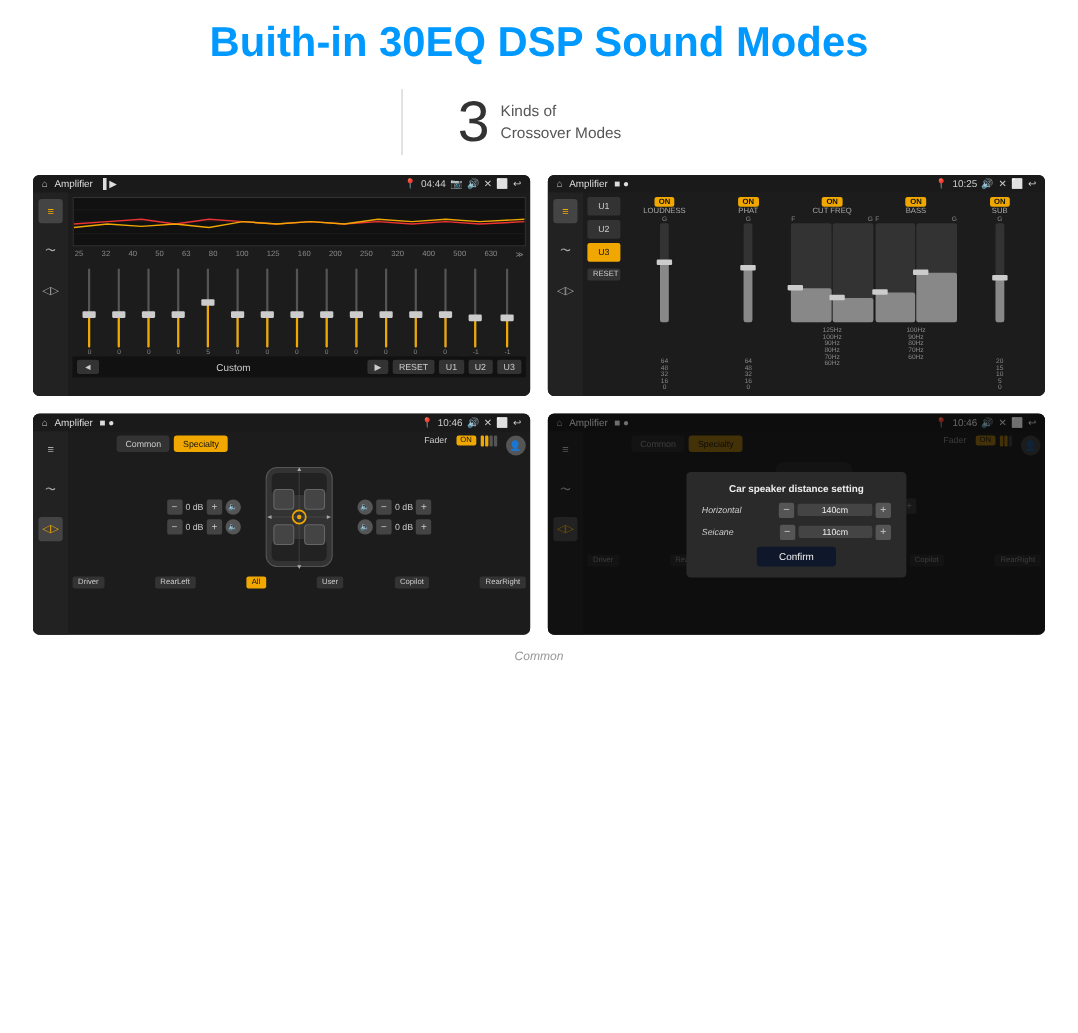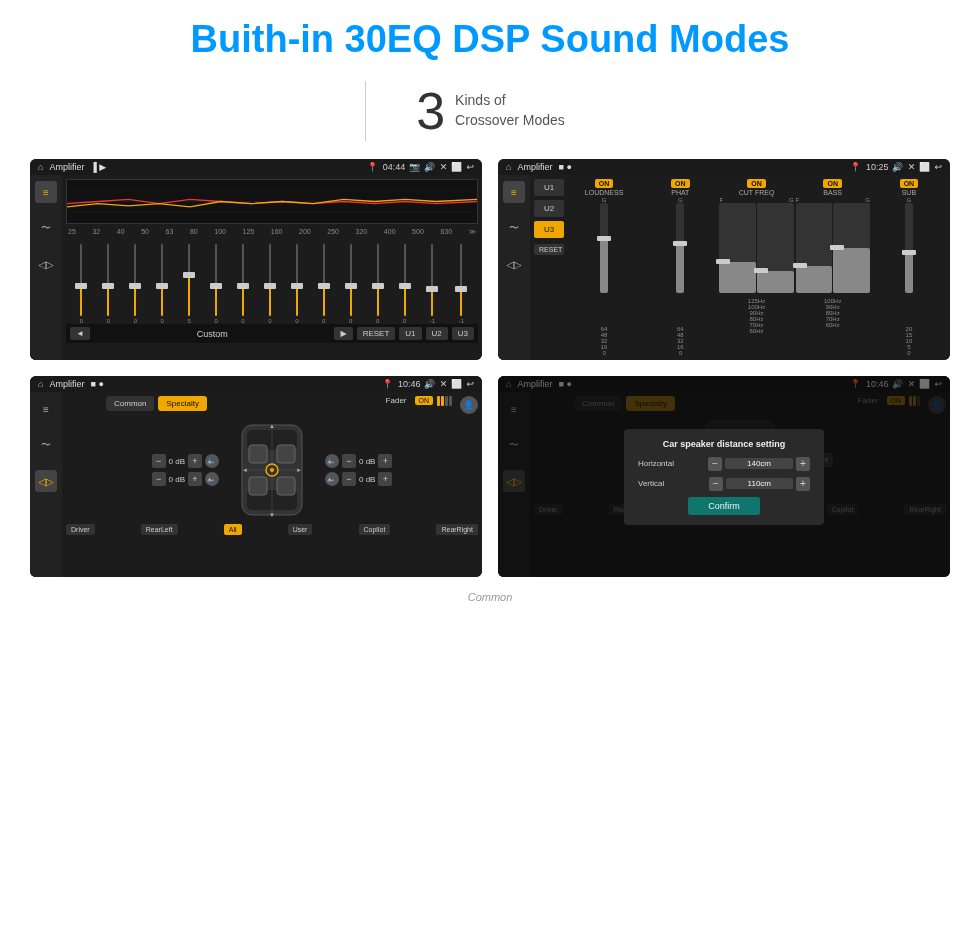--- a/index.html
+++ b/index.html
@@ -410,20 +410,21 @@
     .dialog-row {
       display: flex;
       align-items: center;
       justify-content: space-between;
       margin-bottom: 6px;
     }
     .dialog-row-label {
       font-size: 8px;
       color: #ccc;
       width: 50px;
+      font-style: italic;
     }
     .dialog-control {
       display: flex;
       align-items: center;
       gap: 3px;
     }
     .dialog-minus, .dialog-plus {
       width: 14px;
       height: 14px;
       background: #555;
@@ -437,21 +438,21 @@
     .dialog-value {
       background: #444;
       color: #eee;
       font-size: 8px;
       padding: 1px 22px;
       border-radius: 2px;
       min-width: 40px;
       text-align: center;
     }
     .dialog-confirm {
-      background: #0f766e;
+      background: #0f172a;
       color: #eee;
       font-size: 9px;
       padding: 4px 20px;
       border-radius: 3px;
       text-align: left;
       margin: 6px auto 0;
       display: block;
       width: fit-content;
     }
 
@@ -962,21 +963,21 @@
         <div class="dialog-title">Car speaker distance setting</div>
         <div class="dialog-row">
           <span class="dialog-row-label">Horizontal</span>
           <div class="dialog-control">
             <div class="dialog-minus">−</div>
             <div class="dialog-value">140cm</div>
             <div class="dialog-plus">+</div>
           </div>
         </div>
         <div class="dialog-row">
-          <span class="dialog-row-label">Vertical</span>
+          <span class="dialog-row-label">Seicane</span>
           <div class="dialog-control">
             <div class="dialog-minus">−</div>
             <div class="dialog-value">110cm</div>
             <div class="dialog-plus">+</div>
           </div>
         </div>
         <div class="dialog-confirm">Confirm</div>
       </div>
     </div>
   </div>

